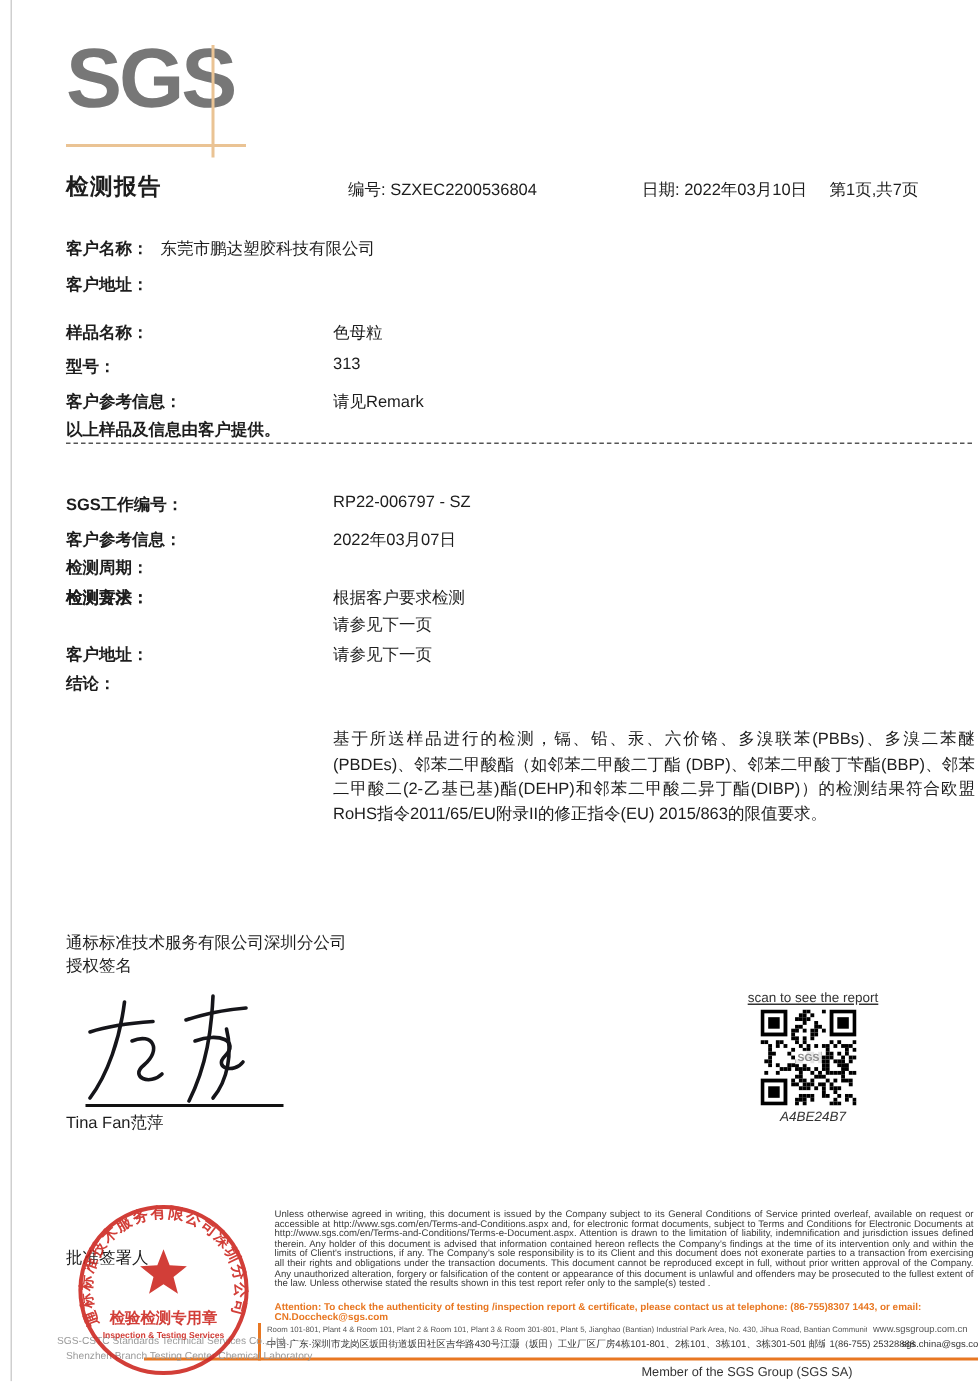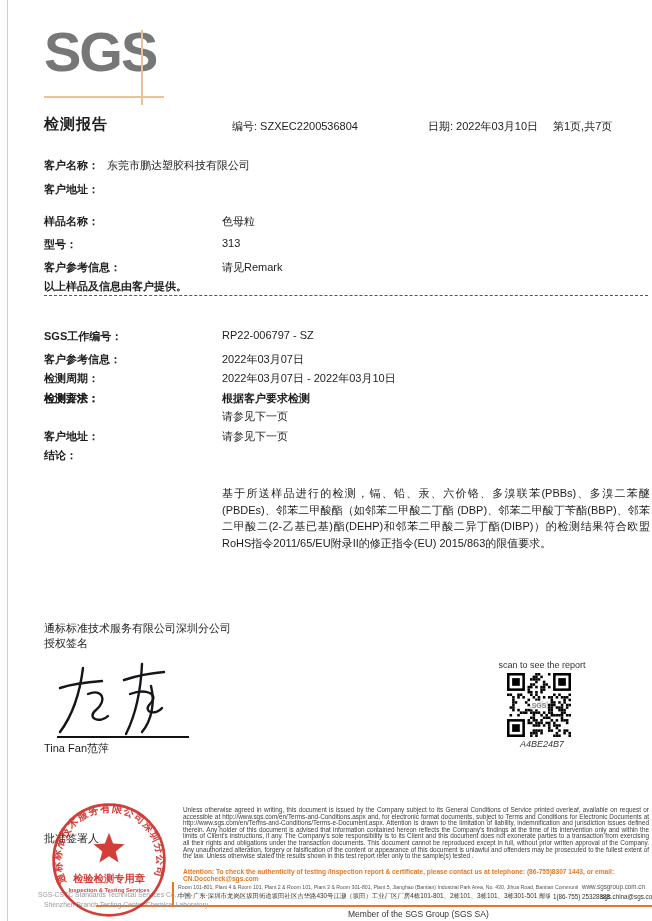--- a/index.html
+++ b/index.html
@@ -20,34 +20,34 @@
   .hmeta{top:119px;font-size:11px;}
   
   .lbl{left:44px;font-weight:bold;}
   .val-c{left:107px;}
   .val-w{left:222px;}
   .dash{left:44px;top:295px;width:604px;border-top:1px dashed #555;}
   .concl{left:222px;top:472px;width:428px;line-height:16.5px;text-align:justify;margin-top:13px;}
   
   .sig-underline{left:57px;top:736px;width:132px;height:2px;background:#111;}
   
-  .qr-caption{left:472px;top:660px;width:140px;text-align:center;font-size:9px;color:#333;}
+  .qr-caption{left:472px;top:660px;width:140px;text-align:center;font-size:9px;color:#333;text-decoration:underline;}
   .qr-box{left:507px;top:673px;}
   .qr-code-label{left:472px;top:739px;width:140px;text-align:center;font-size:9px;color:#333;font-style:italic;}
   
   .disclaimer{left:183px;top:807px;width:466px;font-size:6.4px;line-height:6.6px;color:#3c3c3c;text-align:justify;}
   .attention{left:183px;top:868px;width:468px;font-size:6.6px;line-height:7px;color:#e87722;font-weight:bold;}
   .addr-sep{left:172px;top:882px;width:2px;height:25px;background:#e87722;}
   .addr-en{left:178px;top:884px;width:400px;font-size:5.2px;color:#555;white-space:nowrap;overflow:hidden;}
   .website{left:582px;top:883px;font-size:6.3px;color:#555;}
   .addr-cn{left:178px;top:892px;width:372px;font-size:6.4px;color:#333;white-space:nowrap;overflow:hidden;}
   .phone{left:553px;top:893px;font-size:6.3px;color:#333;}
   .email{left:601px;top:893px;font-size:6.3px;color:#333;}
   .footer-rule{left:96px;top:905px;width:556px;height:2px;background:#e87722;}
-  .member{left:348px;top:909px;width:300px;text-align:left;font-size:8.5px;color:#333;}
+  .member{left:348px;top:909px;width:300px;text-align:center;font-size:8.5px;color:#333;}
   .co-gray1{left:38px;top:891px;font-size:6.8px;color:#9a9a9a;white-space:nowrap;}
   .co-gray2{left:44px;top:901px;font-size:6.8px;color:#9a9a9a;white-space:nowrap;}
   .stamp{left:50px;top:801px;opacity:0.88;}
 </style>
 </head>
 <body>
 
 <div id="page">
   <div class="abs edge-left"></div>
 
@@ -72,23 +72,22 @@
   <div class="abs val-w" style="top:260px;">请见Remark</div>
   <div class="abs lbl" style="top:279px;">以上样品及信息由客户提供。</div>
 
   <div class="abs dash"></div>
 
   <div class="abs lbl" style="top:329px;">SGS工作编号：</div>
   <div class="abs val-w" style="top:329px;">RP22-006797 - SZ</div>
   <div class="abs lbl" style="top:352px;">客户参考信息：</div>
   <div class="abs val-w" style="top:352px;">2022年03月07日</div>
   <div class="abs lbl" style="top:371px;">检测周期：</div>
-  <div class="abs val-w" style="top:371px;">2022年03月07日 - 2022年03月10日</div>
   <div class="abs lbl" style="top:391px;">检测要求：</div>
-  <div class="abs val-w" style="top:391px;font-weight:bold;">根据客户要求检测</div>
+  <div class="abs val-w" style="top:391px;">根据客户要求检测</div>
   <div class="abs lbl" style="top:391px;">检测方法：</div>
   <div class="abs val-w" style="top:409px;">请参见下一页</div>
   <div class="abs lbl" style="top:429px;">客户地址：</div>
   <div class="abs val-w" style="top:429px;">请参见下一页</div>
 
   <div class="abs lbl" style="top:448px;">结论：</div>
   <div class="abs concl">基于所送样品进行的检测，镉、铅、汞、六价铬、多溴联苯(PBBs)、多溴二苯醚(PBDEs)、邻苯二甲酸酯（如邻苯二甲酸二丁酯 (DBP)、邻苯二甲酸丁苄酯(BBP)、邻苯二甲酸二(2-乙基已基)酯(DEHP)和邻苯二甲酸二异丁酯(DIBP)）的检测结果符合欧盟RoHS指令2011/65/EU附录II的修正指令(EU) 2015/863的限值要求。</div>
 
   <div class="abs" style="left:44px;top:621px;">通标标准技术服务有限公司深圳分公司</div>
   <div class="abs" style="left:44px;top:636px;">授权签名</div>

